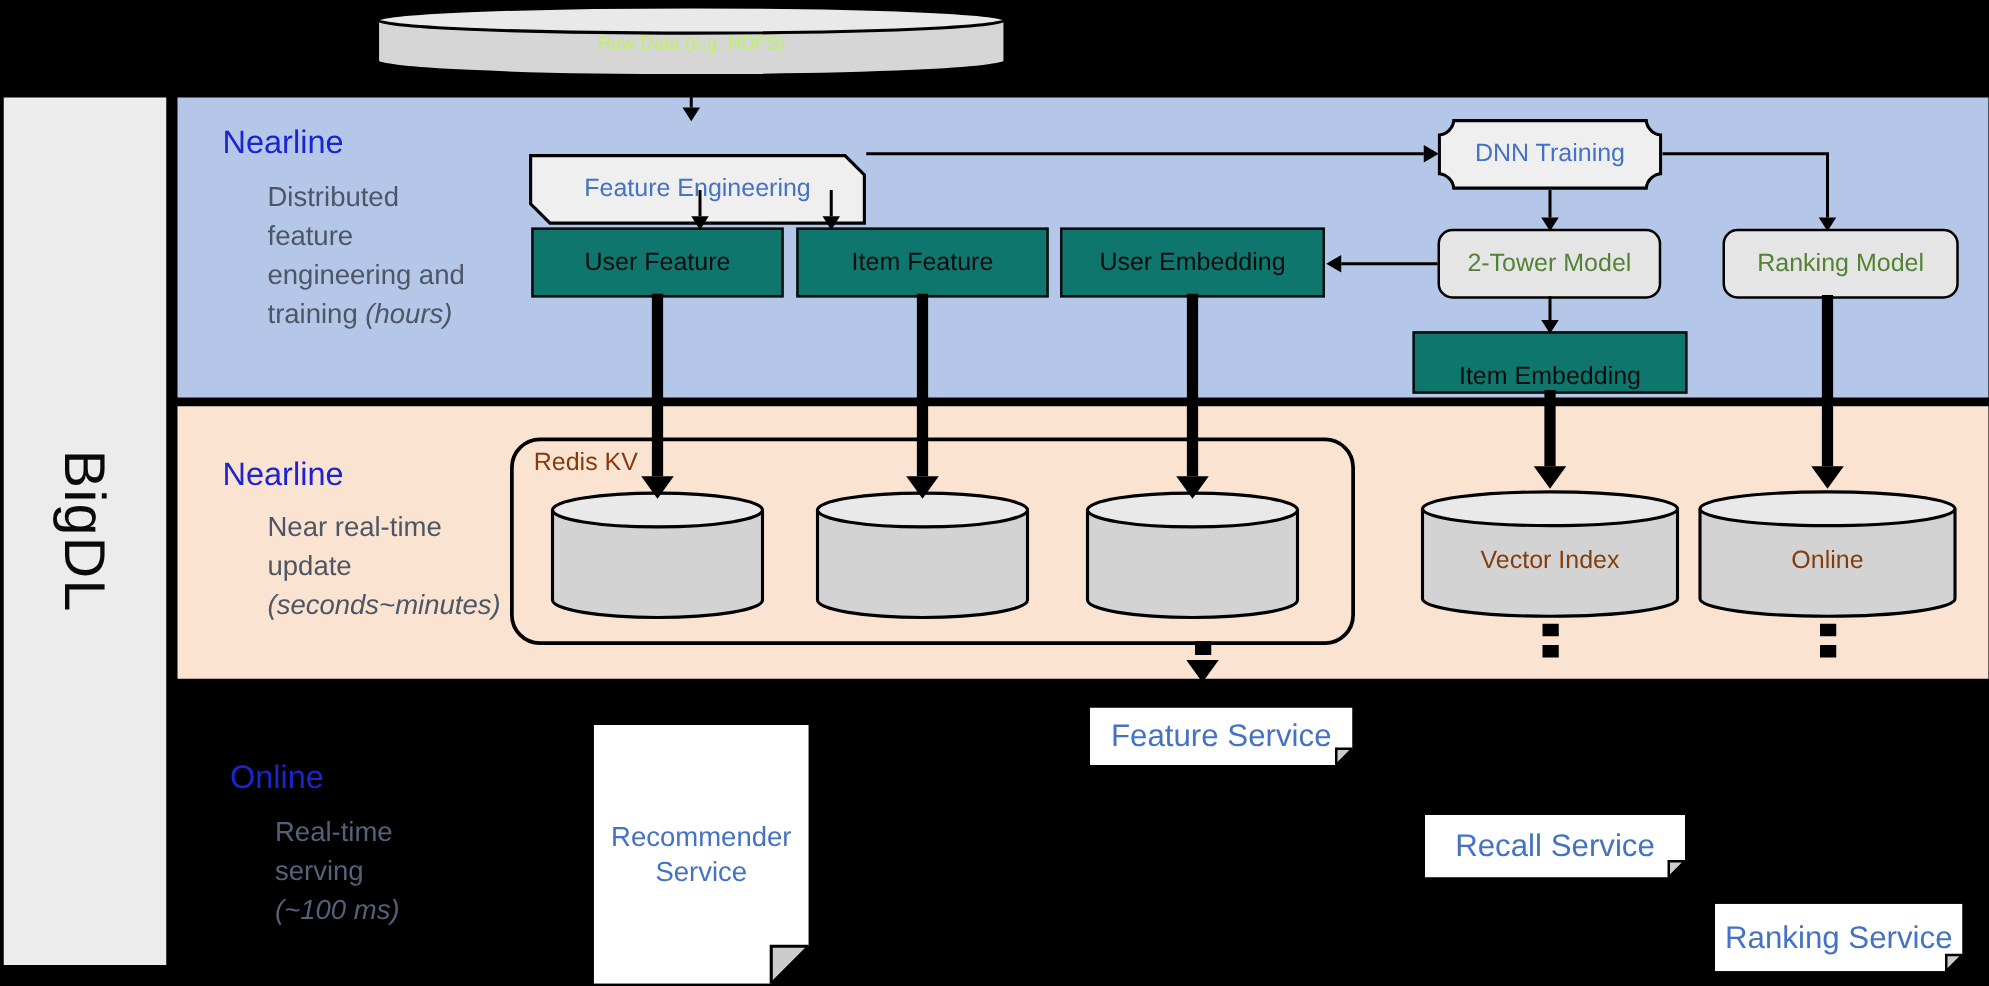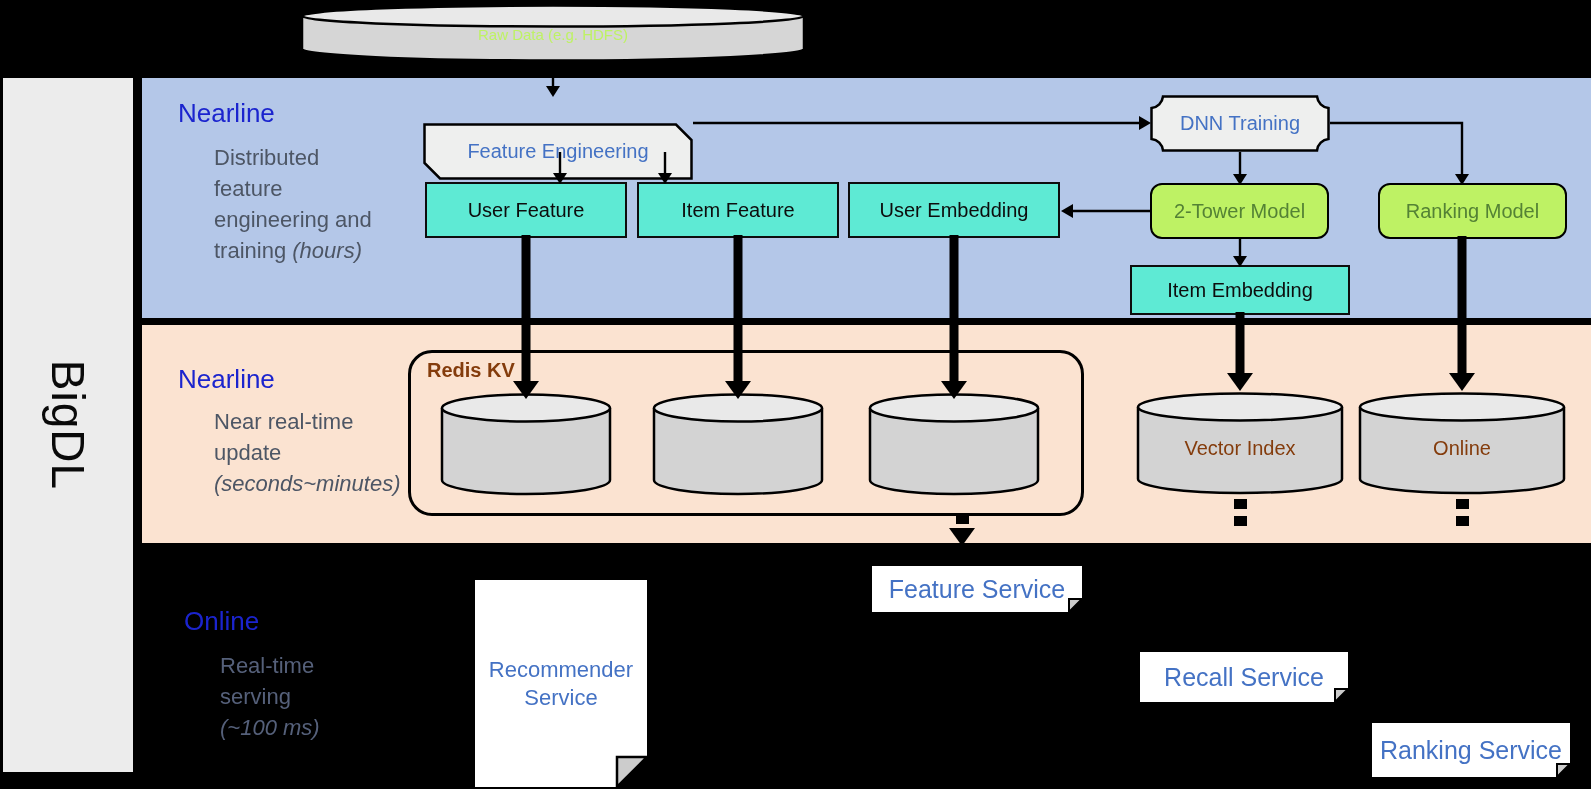--- a/index.html
+++ b/index.html
@@ -11,30 +11,30 @@
   #sidebar{position:absolute;left:3px;top:78px;width:130px;height:694px;background:#ececec;
            display:flex;align-items:center;justify-content:center;}
   #sidebar span{transform:rotate(90deg);font-size:46px;color:#0a0a0a;letter-spacing:1px;white-space:nowrap;}
   .band-title{position:absolute;font-size:26px;color:#1b24ce;}
   .band-desc{position:absolute;font-size:22px;line-height:31px;color:#4d5665;white-space:pre-line;margin-left:36px;}
   .band-desc i{font-style:italic;}
   #online-desc{color:#55607a;}
   .node{position:absolute;display:flex;align-items:center;justify-content:center;text-align:center;}
   .node .shape{position:absolute;left:0;top:0;}
   .node .lbl{position:relative;z-index:2;}
-  .graybox{background:#5eead4;border:2px solid #0d0d0d;font-size:20px;color:#0d0d0d;}
-  .roundbox{background:#bef264;border:2.5px solid #000;border-radius:12px;font-size:20px;color:#548235;}
+  .graybox{background:#0f766e;border:2px solid #0d0d0d;font-size:20px;color:#0d0d0d;}
+  .roundbox{background:#e5e5e5;border:2.5px solid #000;border-radius:12px;font-size:20px;color:#548235;}
   .bluetext{font-size:20px;color:#4472c4;}
   .cyl{position:absolute;}
   .cyl .lbl{position:absolute;left:0;right:0;top:0;bottom:0;display:flex;align-items:center;
             justify-content:center;padding-top:10px;font-size:20px;color:#843c0c;}
   #raw-data .lbl{color:#bef264;font-size:15px;padding-top:2px;}
   #redis-group{position:absolute;left:408px;top:350px;width:670px;height:160px;
                border:3px solid #000;border-radius:24px;}
-  #redis-label{position:absolute;left:16px;top:6px;font-size:20px;color:#843c0c;font-weight:bold;}
+  #redis-label{position:absolute;left:16px;top:6px;font-size:20px;color:#843c0c;}
   .doc{position:absolute;display:flex;align-items:center;justify-content:center;text-align:center;}
   .doc .lbl{position:relative;z-index:2;font-size:25px;color:#4472c4;}
   #recommender-service .lbl{font-size:22px;line-height:28px;width:160px;}
   #overlay{position:absolute;left:0;top:0;z-index:5;pointer-events:none;}
 </style>
 </head>
 <body>
 
 <div id="canvas">
 
@@ -93,21 +93,21 @@
     <span class="lbl">User Embedding</span>
   </div>
 
   <div class="node roundbox" style="left:1150px;top:183px;width:175px;height:52px;">
     <span class="lbl">2-Tower Model</span>
   </div>
   <div class="node roundbox" style="left:1378px;top:183px;width:185px;height:52px;">
     <span class="lbl">Ranking Model</span>
   </div>
 
-  <div class="node graybox" style="left:1130px;top:265px;width:216px;height:46px;">
+  <div class="node graybox" style="left:1130px;top:265px;width:216px;height:46px;align-items:flex-end;">
     <span class="lbl">Item Embedding</span>
   </div>
 
   <div id="redis-group">
     <div id="redis-label">Redis KV</div>
   </div>
 
   <div class="cyl" style="left:440px;top:392px;width:172px;height:104px;">
     <svg class="shape" width="172" height="104">
       <path d="M2 16 L2 88 A 84 14 0 0 0 170 88 L170 16" fill="#d3d3d3" stroke="#000" stroke-width="2.5"></path>

